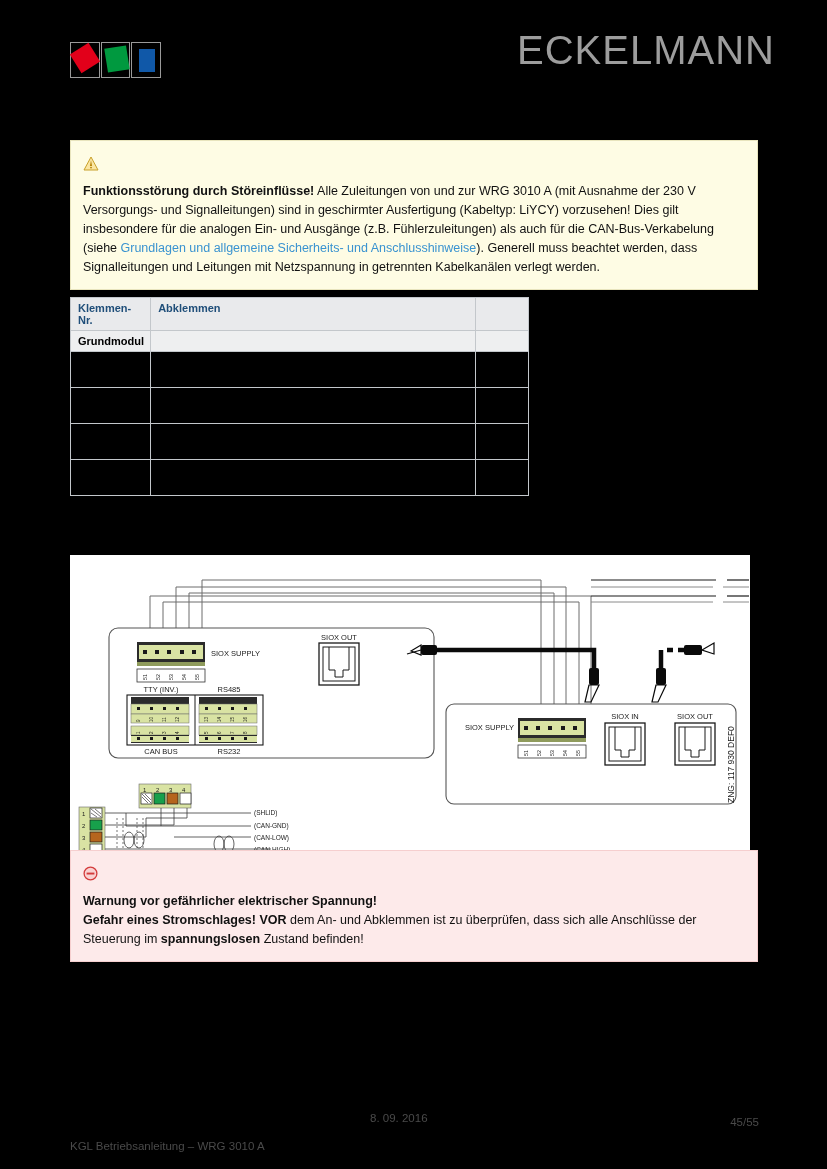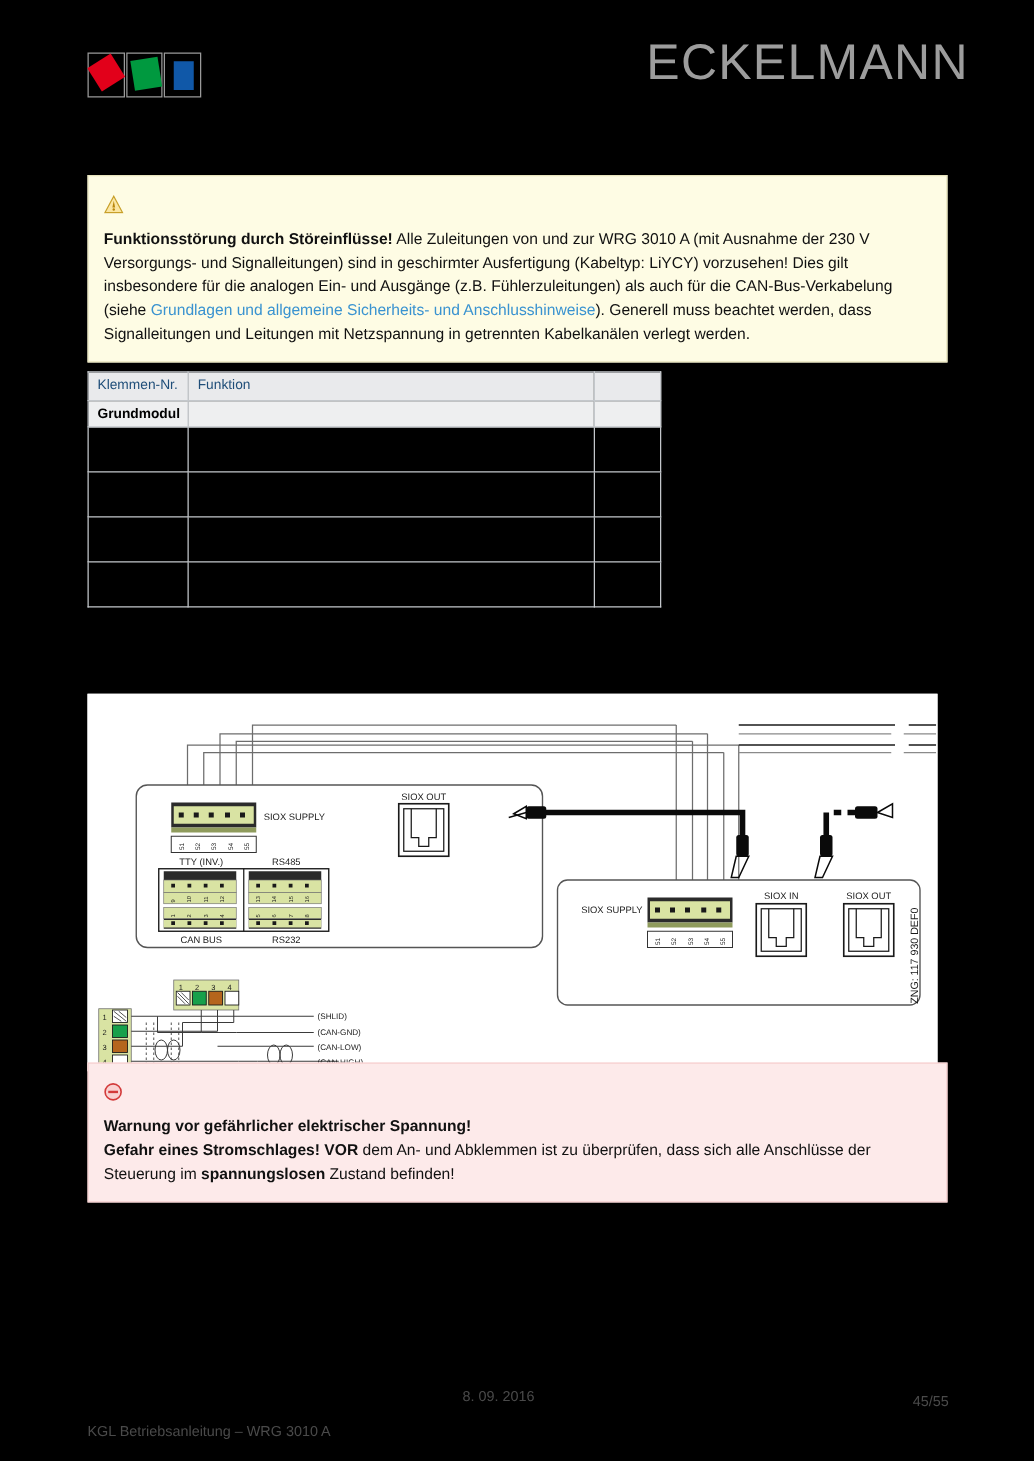--- a/index.html
+++ b/index.html
@@ -34,21 +34,21 @@
   .link{color:#3a93d0;}
 
   
   #spec-table{position:absolute;left:70px;top:297px;width:459px;
               border-collapse:collapse;table-layout:fixed;font-size:11px;}
   #spec-table td,#spec-table th{border:1px solid #c3c7cb;padding:4px 7px;
               text-align:left;vertical-align:top;height:12px;}
   #spec-table col.c1{width:80px;}
   #spec-table col.c2{width:324px;}
   #spec-table col.c3{width:53px;}
-  #spec-table thead th{background:#e9eaec;color:#1f4e79;font-weight:normal;
+  #spec-table thead th{background:#e9eaec;color:#1f4e79;font-weight:bold;
               font-size:11px;height:14px;}
   #spec-table tr.subhead td{background:#eeeff0;color:#000;font-weight:bold;}
   #spec-table tbody tr.blank td{background:transparent;color:transparent;height:27px;}
 
   
   #diagram{position:absolute;left:70px;top:555px;width:678px;height:300px;
            background:#ffffff;border:1px solid #ffffff;}
   #diagram svg{display:block;}
 
   
@@ -93,21 +93,21 @@
 
 <table id="spec-table">
   <colgroup>
       <col class="c1">
       <col class="c2">
       <col class="c3">
     </colgroup>
   <thead>
     <tr>
       <th>Klemmen-Nr.</th>
-      <th>Funktion</th>
+      <th>Abklemmen</th>
       <th></th>
     </tr>
   </thead>
   <tbody>
     <tr class="subhead">
       <td>Grundmodul</td>
       <td></td>
       <td></td>
     </tr>
     <tr class="blank">

